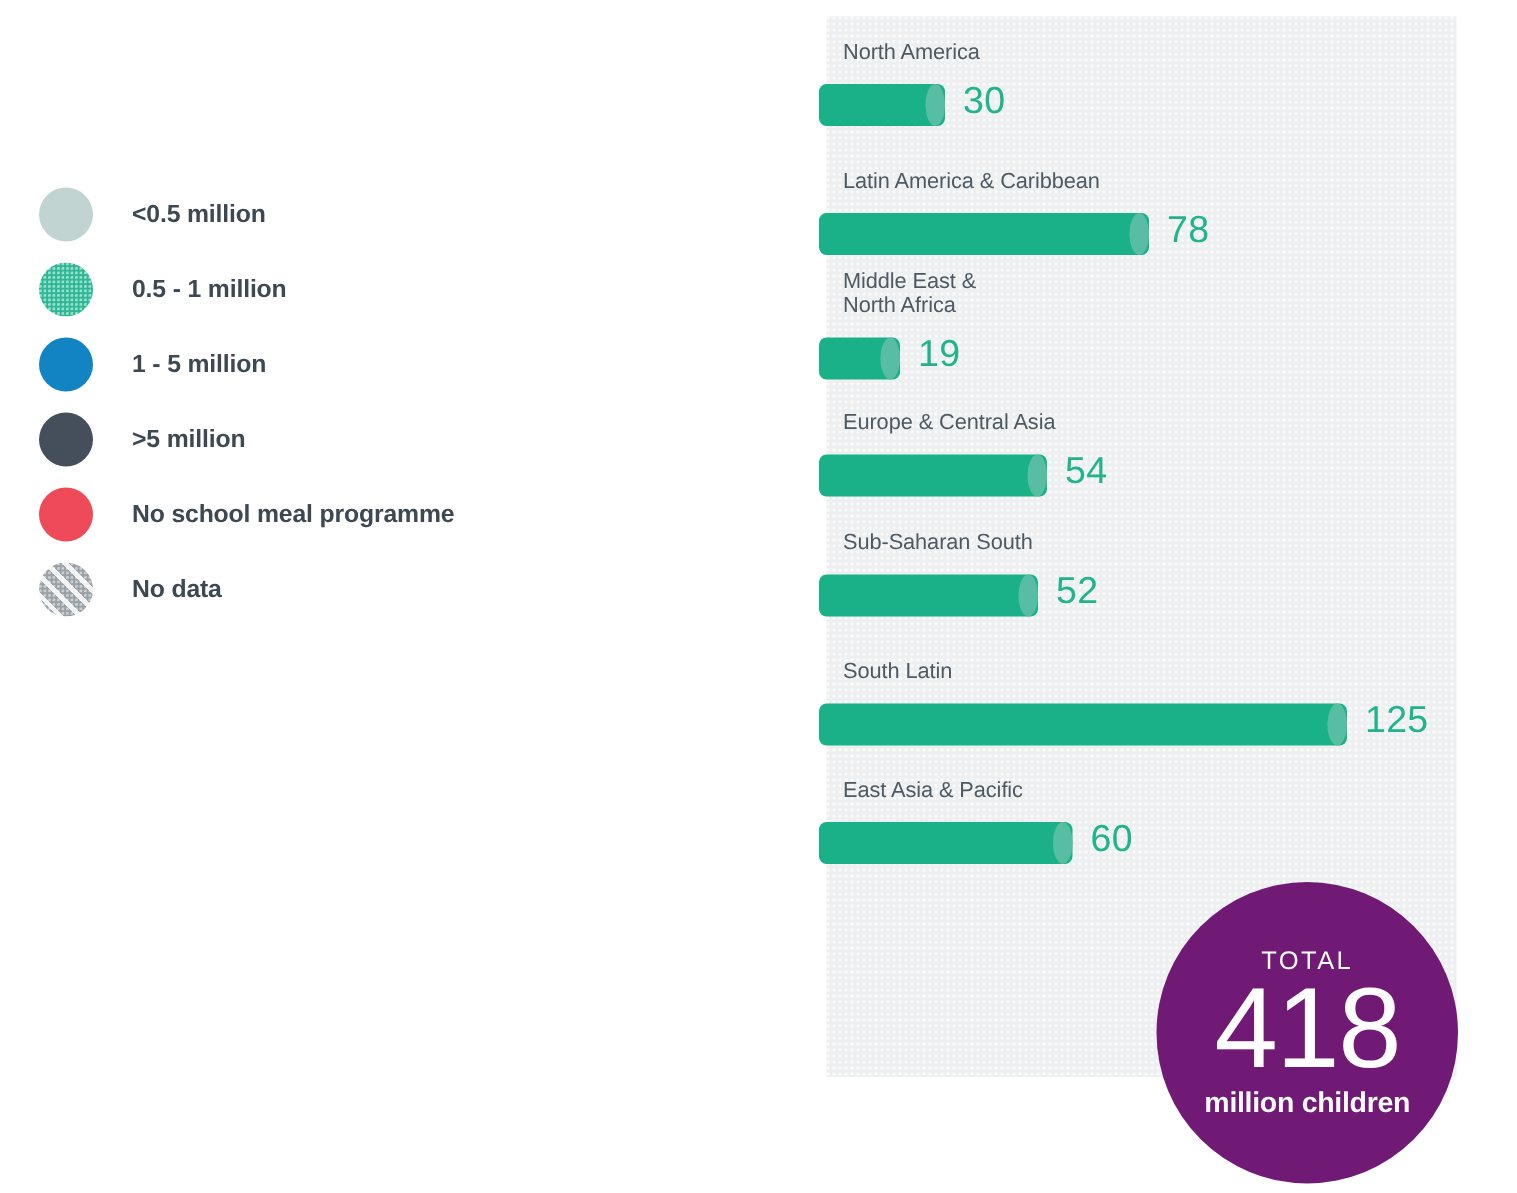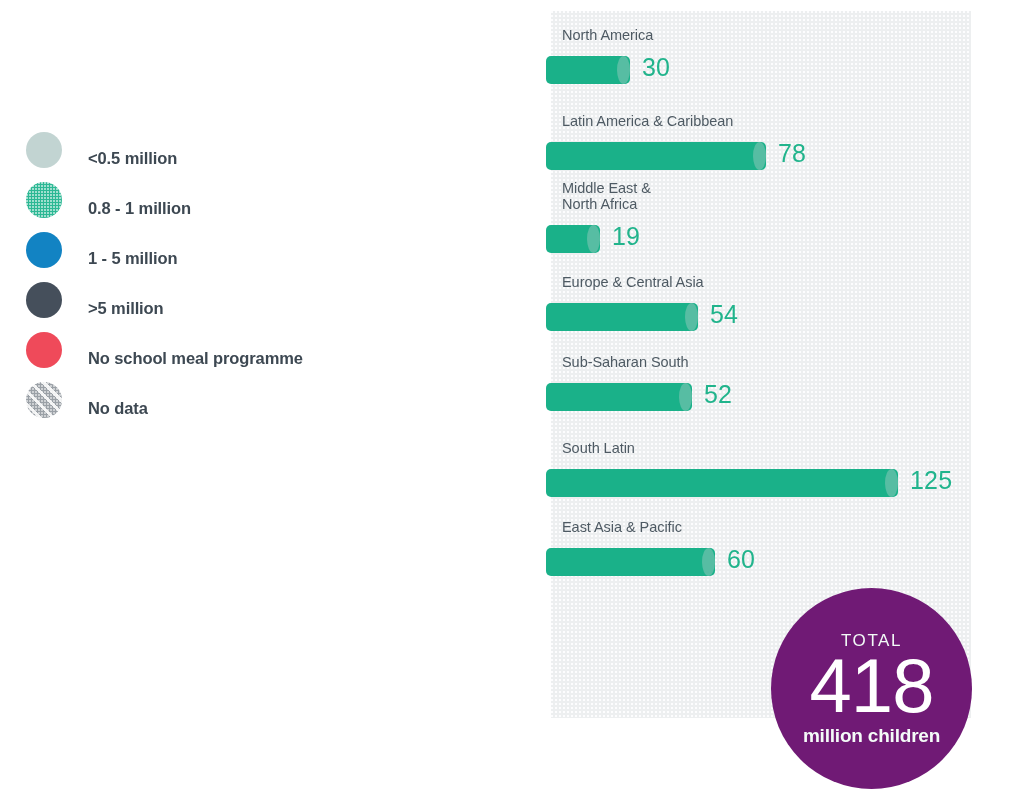--- a/index.html
+++ b/index.html
@@ -19,21 +19,21 @@
 
   
   #legend {
     position: absolute;
     left: 26px;
     top: 118px;
     width: 460px;
   }
   .legend-row {
     display: flex;
-    align-items: flex-end;
+    align-items: center;
     height: 50px;
   }
   .legend-swatch {
     width: 36px;
     height: 36px;
     border-radius: 50%;
     flex: 0 0 36px;
     position: relative;
     overflow: hidden;
   }
@@ -172,21 +172,21 @@
 
 <div id="legend">
 
   <div class="legend-row">
     <span class="legend-swatch sw-under05"></span>
     <span class="legend-label">&lt;0.5 million</span>
   </div>
 
   <div class="legend-row">
     <span class="legend-swatch sw-05to1"></span>
-    <span class="legend-label">0.8 - 1 million</span>
+    <span class="legend-label">0.5 - 1 million</span>
   </div>
 
   <div class="legend-row">
     <span class="legend-swatch sw-1to5"></span>
     <span class="legend-label">1 - 5 million</span>
   </div>
 
   <div class="legend-row">
     <span class="legend-swatch sw-over5"></span>
     <span class="legend-label">&gt;5 million</span>

